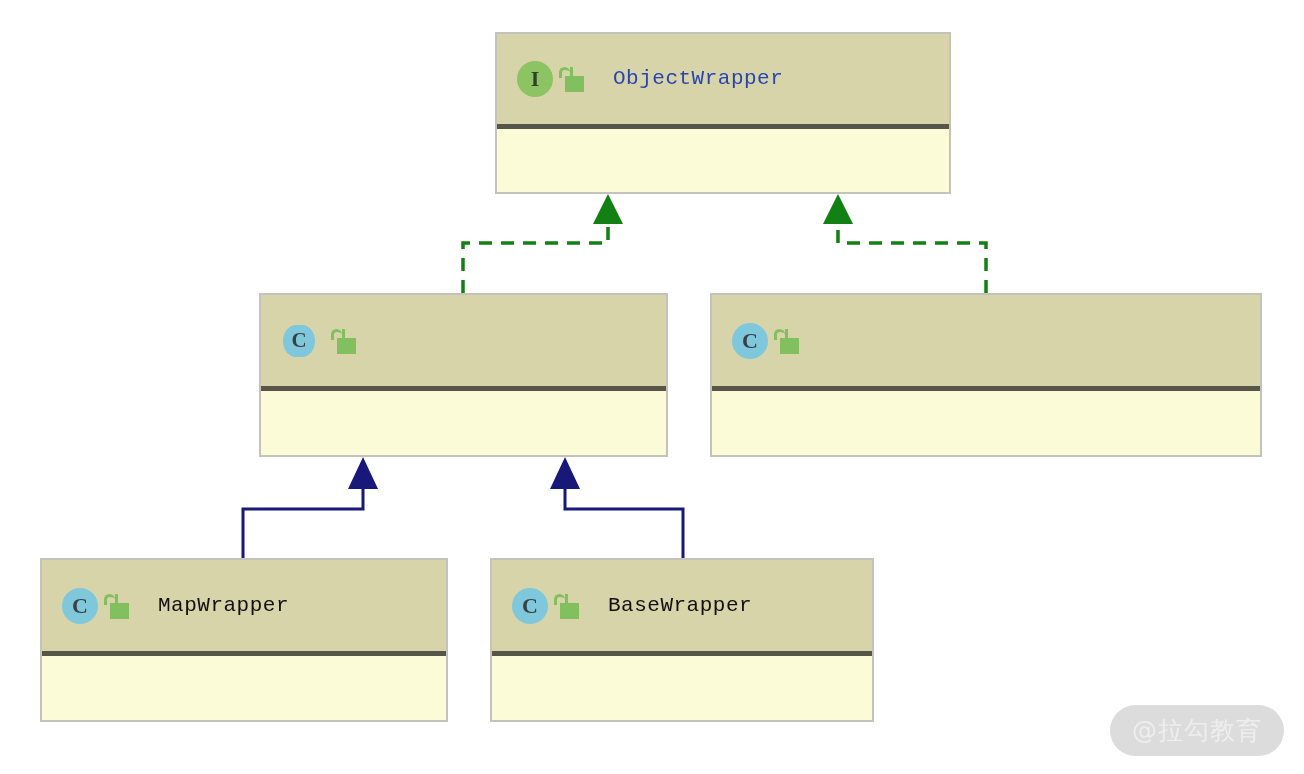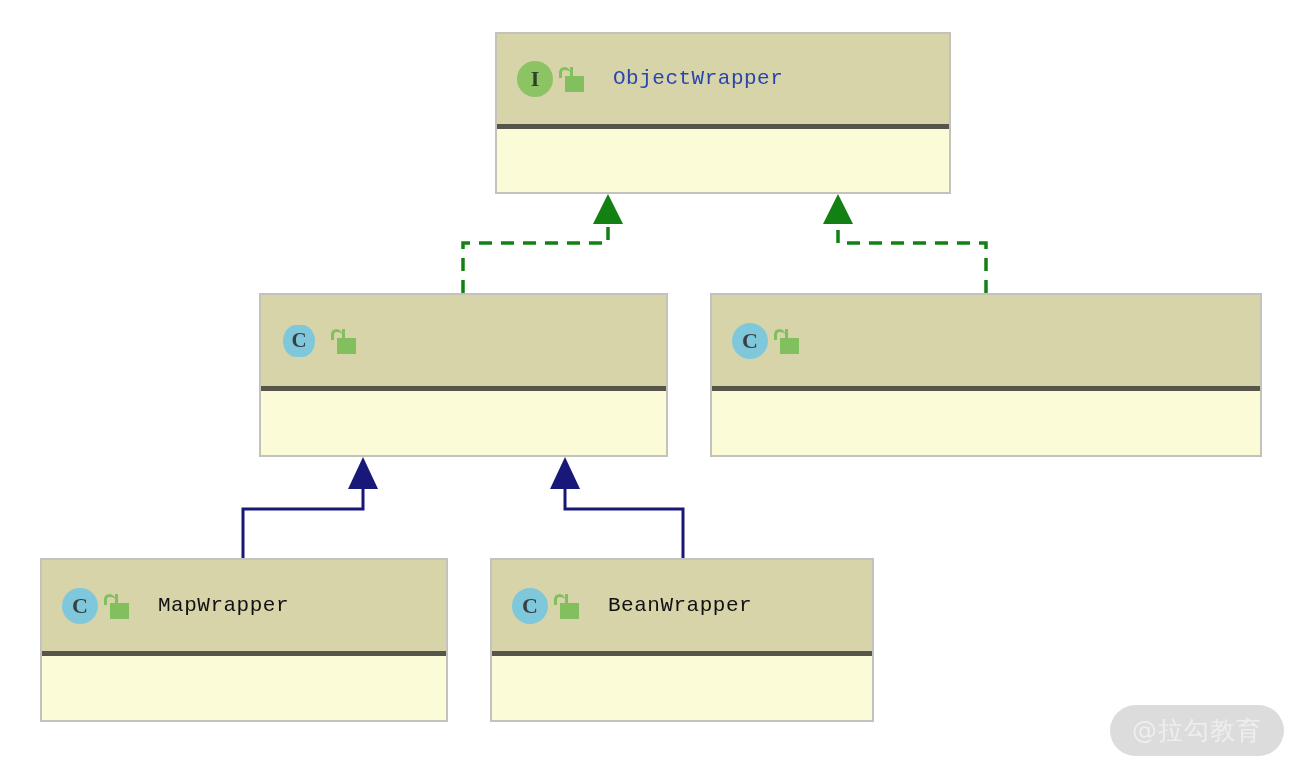--- a/index.html
+++ b/index.html
@@ -243,20 +243,20 @@
 
   <div class="uml-node" style="left:490px; top:558px; width:384px; height:164px;">
     <div class="uml-header">
       <span class="stereo-icon">
         <span class="stereo-disc klass">C</span>
       </span>
       <span class="lock-icon">
         <span class="lock-shackle"></span>
         <span class="lock-body"></span>
       </span>
-      <span class="uml-title">BeanWrapper</span>
+      <span class="uml-title">BaseWrapper</span>
     </div>
     <div class="uml-body"></div>
   </div>
 
   <div id="watermark">@拉勾教育</div>
 
 </div>
 
 </body></html>

